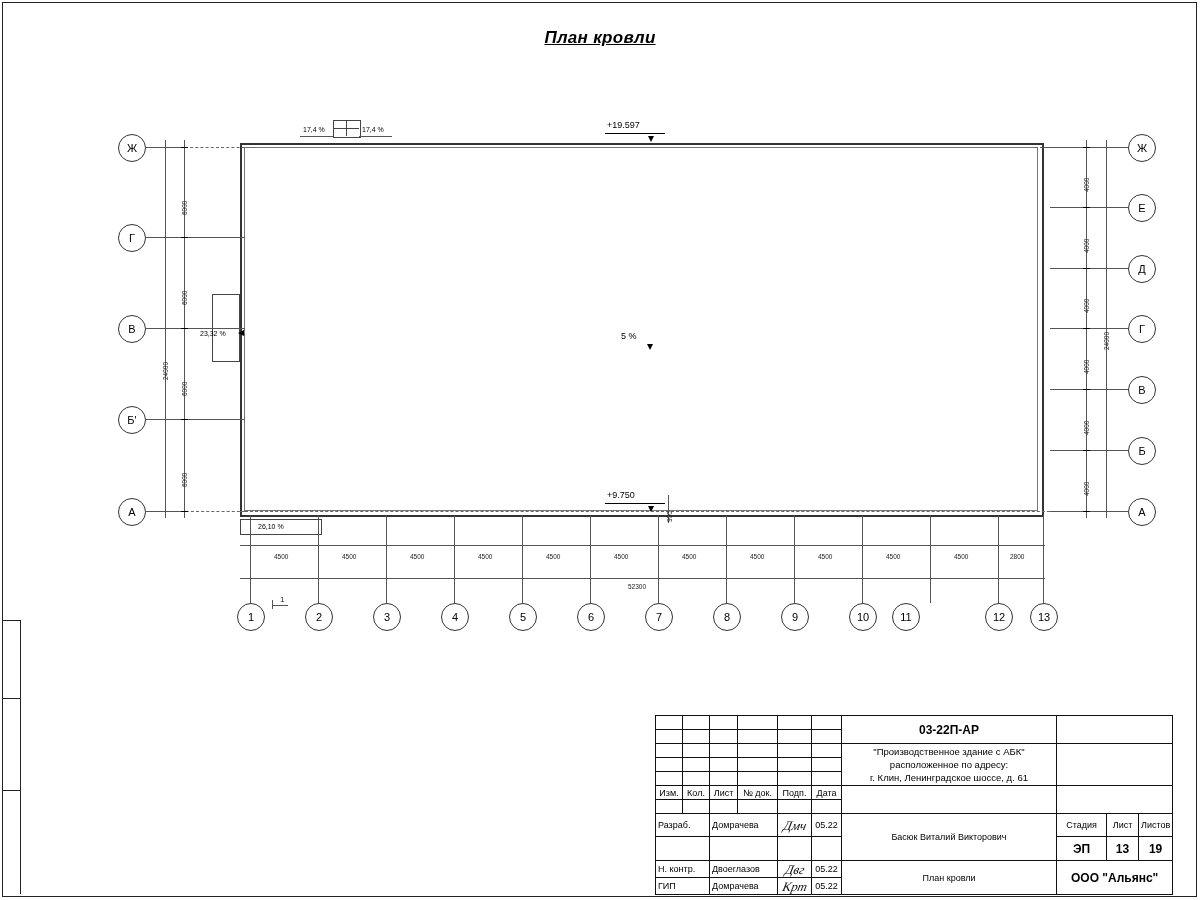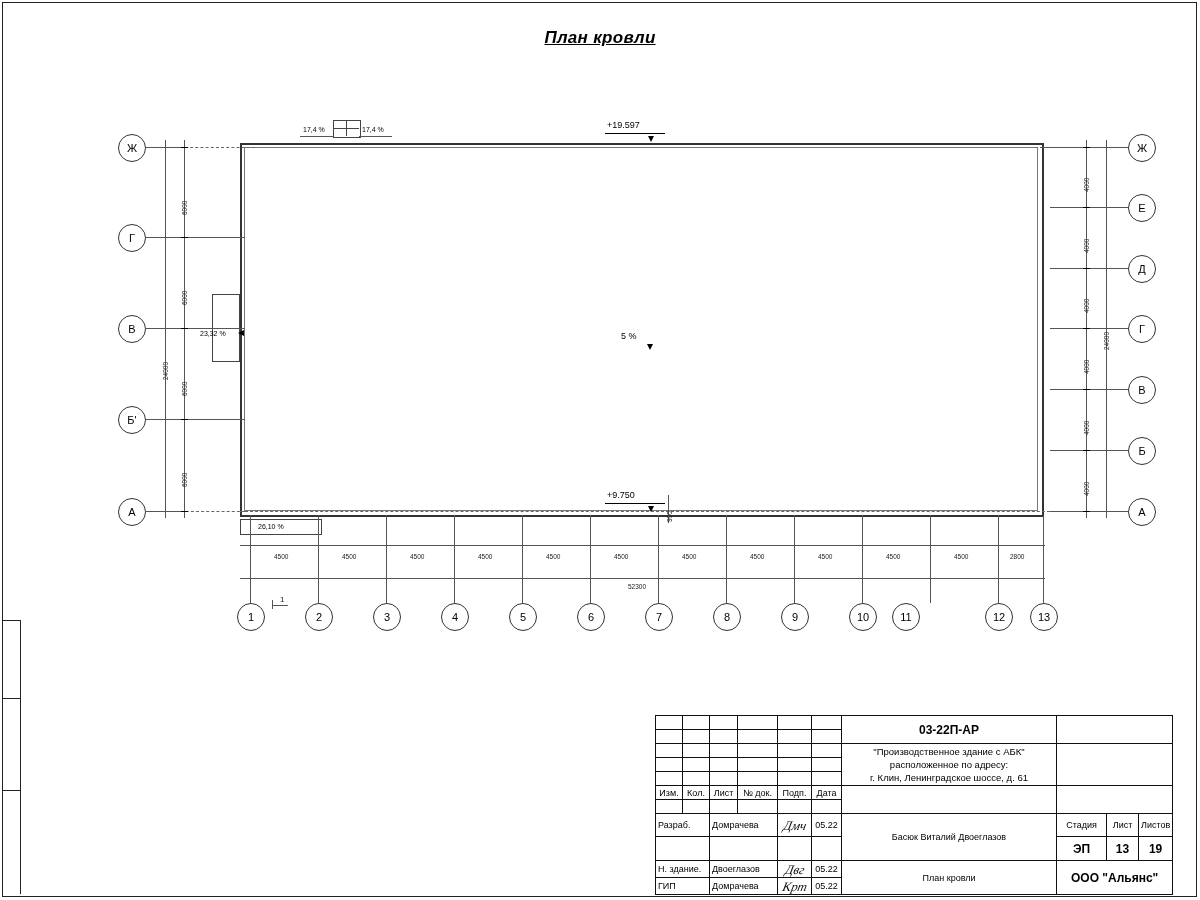--- a/index.html
+++ b/index.html
@@ -276,36 +276,36 @@
             <td></td>
             <td></td>
             <td></td>
             <td></td>
         </tr>
         <tr style="height:22px">
           <td colspan="2" style="height:22px">Разраб.</td>
           <td colspan="2">Домрачева</td>
           <td class="c sig">Дмч</td>
           <td class="c">05.22</td>
-          <td class="c" rowspan="2">Басюк Виталий Двоеглазов</td>
+          <td class="c" rowspan="2">Басюк Виталий Викторович</td>
           <td class="c">Стадия</td>
           <td class="c">Лист</td>
           <td class="c">Листов</td>
         </tr>
         <tr style="height:24px">
           <td colspan="2" style="border-bottom:none"></td>
           <td colspan="2" style="border-bottom:none"></td>
           <td style="border-bottom:none"></td>
           <td style="border-bottom:none"></td>
           <td class="c b big">ЭП</td>
           <td class="c b big">13</td>
           <td class="c b big">19</td>
         </tr>
         <tr style="height:15px">
-          <td colspan="2">Н. здание.</td>
+          <td colspan="2">Н. контр.</td>
           <td colspan="2">Двоеглазов</td>
           <td class="c sig">Двг</td>
           <td class="c">05.22</td>
           <td class="c" rowspan="2">План кровли</td>
           <td class="c b big" colspan="3" rowspan="2">ООО "Альянс"</td>
         </tr>
         <tr style="height:15px">
           <td colspan="2">ГИП</td>
           <td colspan="2">Домрачева</td>
           <td class="c sig">Крт</td>

